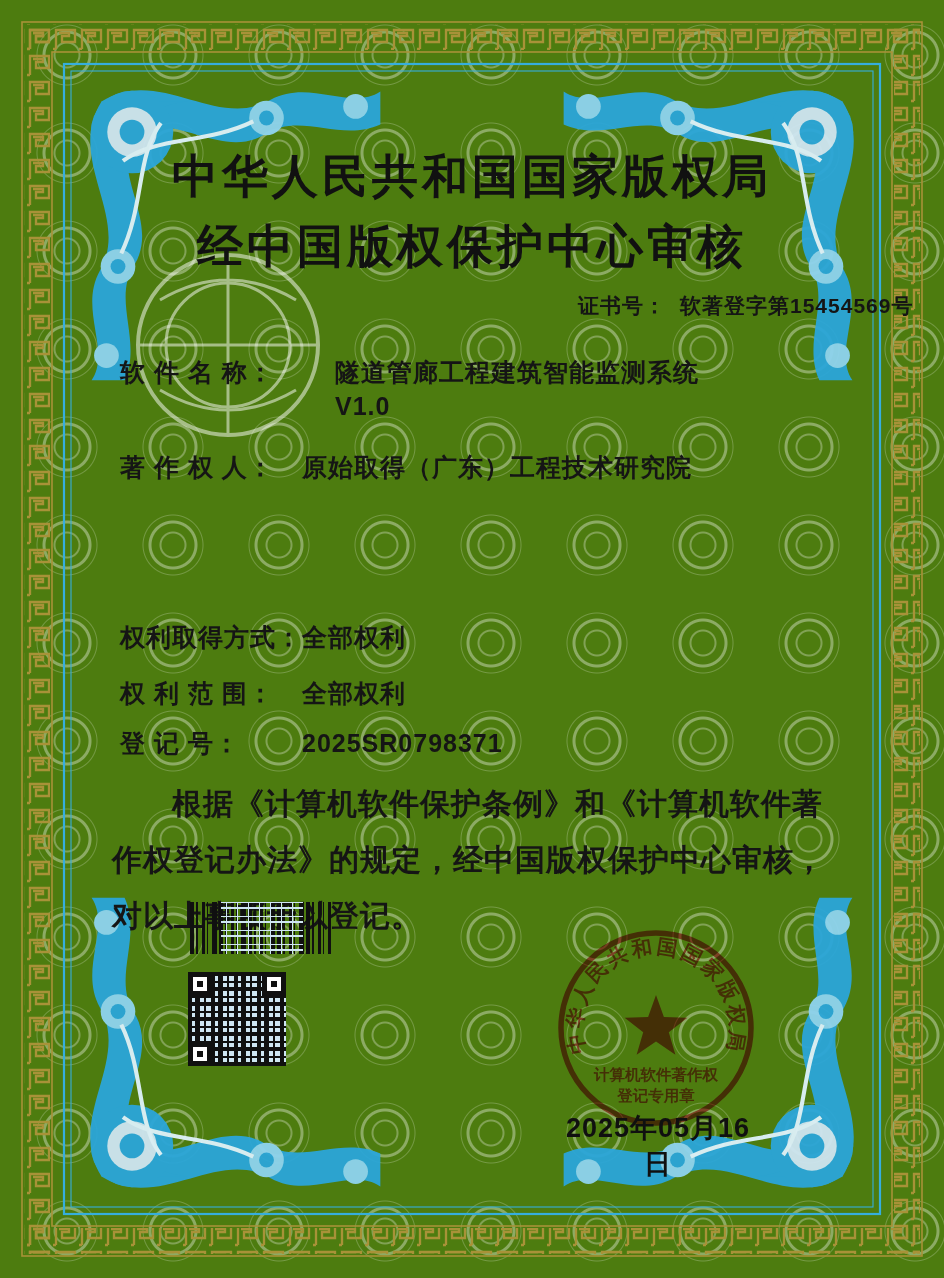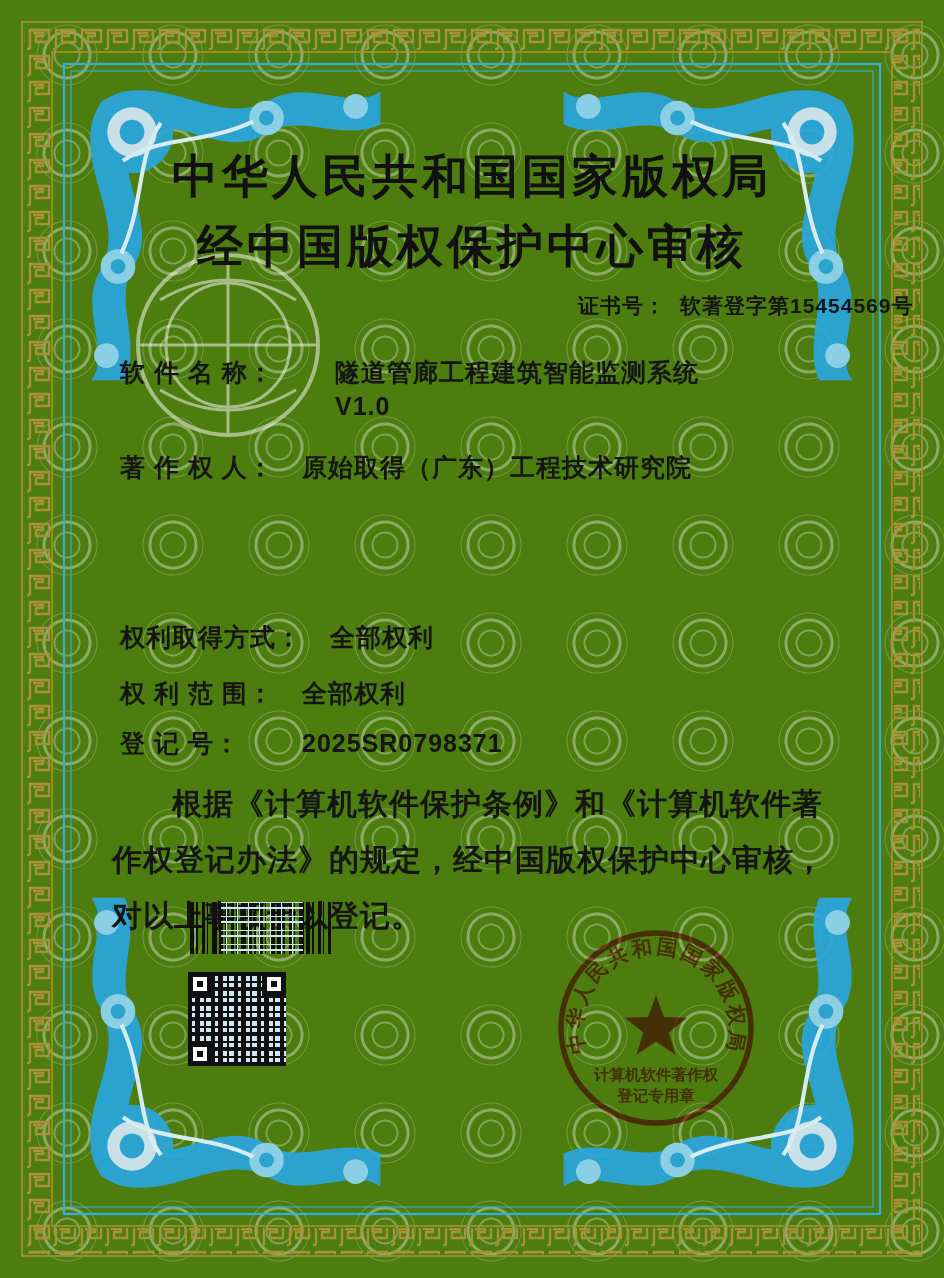--- a/index.html
+++ b/index.html
@@ -142,21 +142,21 @@
       <span>隧道管廊工程建筑智能监测系统</span>
       <span class="v2">V1.0</span>
     </span>
   </div>
 
   <div class="field-row" style="top:450px;">
     <span class="field-label">著 作 权 人：</span>
     <span class="field-value">原始取得（广东）工程技术研究院</span>
   </div>
 
-  <div class="field-row" style="top:620px;gap:28px;">
+  <div class="field-row" style="top:620px;">
     <span class="field-label">权利取得方式：</span>
     <span class="field-value">全部权利</span>
   </div>
 
   <div class="field-row" style="top:676px;justify-content:space-between;">
     <span class="field-label">权 利 范 围：</span>
     <span class="field-value">全部权利</span>
   </div>
 
   <div class="field-row" style="top:726px;">
@@ -189,14 +189,15 @@
     </defs>
     <circle cx="100" cy="100" r="95" fill="none" stroke="#dd4a43" stroke-width="5.5"></circle>
     <polygon points="100,67 107.9,89.1 131.4,89.8 112.8,104.2 119.4,126.7 100,113.5 80.6,126.7 87.2,104.2 68.6,89.8 92.1,89.1" fill="#dd4a43"></polygon>
     <text font-size="20.5" font-weight="bold" fill="#dd4a43" letter-spacing="3">
       <textPath href="#sealArc" startOffset="50%" text-anchor="middle">中华人民共和国国家版权局</textPath>
     </text>
     <text x="100" y="152" text-anchor="middle" font-size="15.5" font-weight="bold" fill="#dd4a43">计算机软件著作权</text>
     <text x="100" y="173" text-anchor="middle" font-size="15.5" font-weight="bold" fill="#dd4a43">登记专用章</text>
   </svg>
 
+  <div class="date">2025年05月16日</div>
 
 </div>
 
 </body></html>

